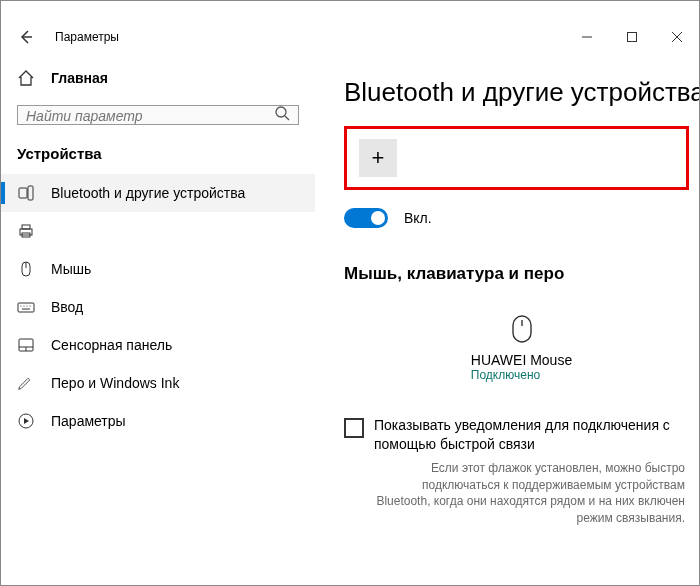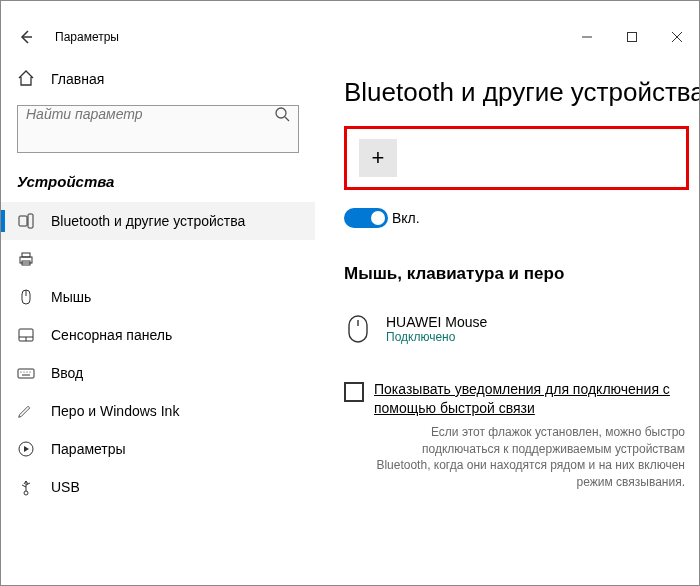--- a/index.html
+++ b/index.html
@@ -41,48 +41,48 @@
     height: calc(100% - 32px);
   }
   .sidebar {
     width: 315px;
     padding-top: 6px;
     border-right: 1px solid #fff;
     background: #fff;
   }
   .home {
     display: flex;
-    align-items: flex-end;
+    align-items: center;
     padding: 10px 16px;
     cursor: pointer;
     gap: 16px;
+    font-weight: bold;
   }
   .search {
     margin: 8px 16px 12px 16px;
-    height: 48px;
+    height: 20px;
     border: 1px solid #999;
     background: #fafafa;
     display: flex;
-    align-items: flex-start;
+    align-items: flex-end;
     padding: 0 8px;
   }
   .search input {
     flex: 1;
     border: none;
     background: transparent;
     outline: none;
     font-size: 14px;
     font-style: italic;
     color: #666;
   }
   .section-title {
     padding: 8px 16px 12px 16px;
     font-weight: 600;
     font-size: 15px;
-    font-style: italic;
   }
   .nav-item {
     display: flex;
     align-items: center;
     padding: 10px 16px 10px 16px;
     gap: 16px;
     cursor: pointer;
     position: relative;
   }
   .nav-item.selected::before {
@@ -120,21 +120,21 @@
     margin-bottom: 18px;
   }
   .plus-box {
     width: 38px; height: 38px;
     background: #e6e6e6;
     display: flex; align-items: center; justify-content: center;
     font-size: 22px;
   }
   .bt-label { font-size: 14px; margin-bottom: 8px; }
   .toggle-row {
-    display: flex; align-items: center; gap: 4px;
+    display: flex; align-items: center; gap: 16px;
     margin-bottom: 36px;
   }
   .toggle {
     width: 44px; height: 20px;
     border-radius: 10px;
     background: #0078d4;
     position: relative;
     cursor: pointer;
   }
   .toggle::after {
@@ -144,42 +144,43 @@
     width: 14px; height: 14px;
     border-radius: 50%;
     background: #fff;
   }
   h2 {
     font-weight: 600;
     font-size: 17px;
     margin-bottom: 24px;
   }
   .device-item {
-    display: flex; align-items: center; gap: 14px;
+    display: flex; align-items: center; gap: 6px;
     padding: 4px 0;
     margin-bottom: 30px;
+    flex-direction: column;
   }
   .device-icon {
     width: 28px; height: 34px;
     display: flex; align-items: center; justify-content: center;
   }
   .device-info .name { font-size: 14px; }
   .device-info .status { font-size: 12px; color: #0f766e; }
   .checkbox-row {
     display: flex; gap: 10px;
     margin-right: 14px;
   }
   .checkbox {
     width: 20px; height: 20px;
     border: 2px solid #333;
     flex-shrink: 0;
     cursor: pointer;
     margin-top: 2px;
   }
-  .check-label { font-size: 14px; line-height: 1.35; text-decoration: underline; }
+  .check-label { font-size: 14px; line-height: 1.35; }
   .help-text {
     font-size: 12px;
     color: #6a6a6a;
     margin-top: 6px;
     line-height: 1.4;
     padding-right: 14px;
     padding-left: 30px;
     text-align: right;
   }
 </style>
@@ -258,67 +259,56 @@
         <svg width="18" height="18" viewBox="0 0 18 18">
             <rect x="5" y="2" width="8" height="14" rx="4" stroke="#333" fill="none"></rect>
             <line x1="9" y1="2" x2="9" y2="8" stroke="#333"></line>
           </svg>
       </span>
       <span>Мышь</span>
     </div>
     <div class="nav-item">
       <span class="nav-icon">
         <svg width="18" height="18" viewBox="0 0 18 18">
-            <rect x="2" y="3" width="14" height="12" rx="1" stroke="#333" fill="none"></rect>
-            <line x1="2" y1="11" x2="16" y2="11" stroke="#333"></line>
-            <line x1="9" y1="11" x2="9" y2="15" stroke="#333"></line>
-          </svg>
-      </span>
-      <span>Сенсорная панель</span>
-    </div>
-    <div class="nav-item">
-      <span class="nav-icon">
-        <svg width="18" height="18" viewBox="0 0 18 18">
             <rect x="1" y="5" width="16" height="9" rx="1" stroke="#333" fill="none"></rect>
             <circle cx="4" cy="8" r="0.6" fill="#333"></circle>
             <circle cx="7" cy="8" r="0.6" fill="#333"></circle>
             <circle cx="10" cy="8" r="0.6" fill="#333"></circle>
             <circle cx="13" cy="8" r="0.6" fill="#333"></circle>
             <line x1="5" y1="11" x2="13" y2="11" stroke="#333"></line>
           </svg>
       </span>
       <span>Ввод</span>
     </div>
     <div class="nav-item">
       <span class="nav-icon">
         <svg width="18" height="18" viewBox="0 0 18 18">
+            <rect x="2" y="3" width="14" height="12" rx="1" stroke="#333" fill="none"></rect>
+            <line x1="2" y1="11" x2="16" y2="11" stroke="#333"></line>
+            <line x1="9" y1="11" x2="9" y2="15" stroke="#333"></line>
+          </svg>
+      </span>
+      <span>Сенсорная панель</span>
+    </div>
+    <div class="nav-item">
+      <span class="nav-icon">
+        <svg width="18" height="18" viewBox="0 0 18 18">
             <path d="M3 15 L13 5 L15 7 L5 17 L2 18 Z" stroke="#333" fill="none" transform="scale(0.85)"></path>
           </svg>
       </span>
       <span>Перо и Windows Ink</span>
     </div>
     <div class="nav-item">
       <span class="nav-icon">
         <svg width="18" height="18" viewBox="0 0 18 18">
             <circle cx="9" cy="9" r="7" stroke="#333" fill="none"></circle>
             <path d="M7 6 L12 9 L7 12 Z" fill="#333"></path>
           </svg>
       </span>
       <span>Параметры</span>
-    </div>
-    <div class="nav-item">
-      <span class="nav-icon">
-        <svg width="18" height="18" viewBox="0 0 18 18">
-            <circle cx="9" cy="15" r="2" stroke="#333" fill="none"></circle>
-            <line x1="9" y1="13" x2="9" y2="3" stroke="#333"></line>
-            <path d="M9 3 L7 6 M9 3 L11 6" stroke="#333" fill="none"></path>
-            <path d="M9 9 L5 7 M9 7 L13 5" stroke="#333"></path>
-          </svg>
-      </span>
-      <span>USB</span>
     </div>
   </div>
 
   <div class="content">
     <h1>Bluetooth и другие устройства</h1>
 
     <div class="add-device">
       <div class="plus-box">+</div>
     </div>
 

